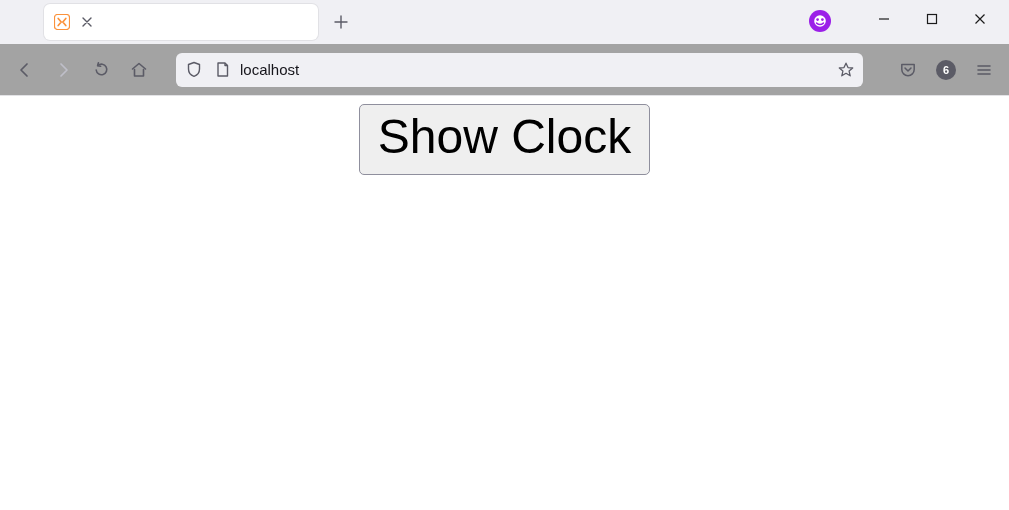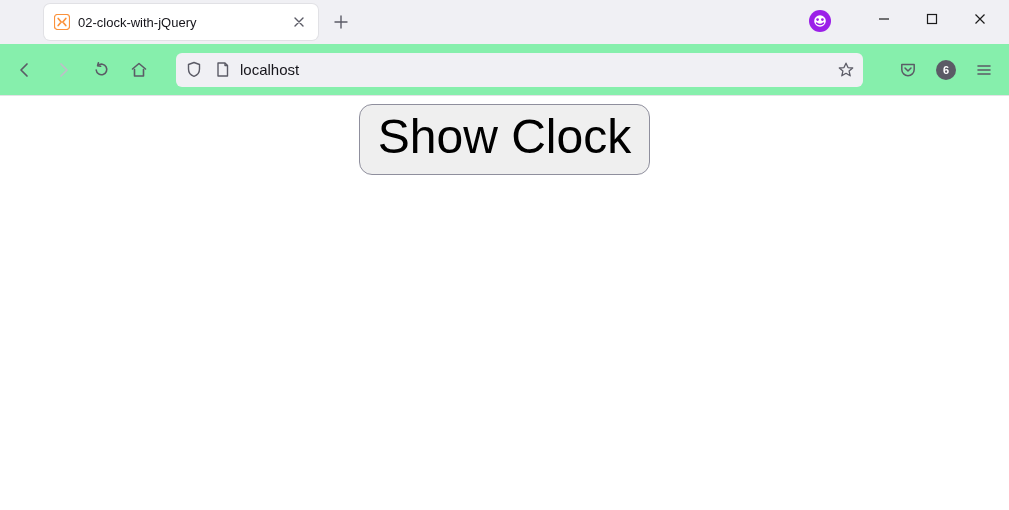--- a/index.html
+++ b/index.html
@@ -96,21 +96,21 @@
       justify-content: center;
       color: #1b1b1b;
       align-self: flex-start;
       margin-top: 2px;
     }
     .win-btn svg { display:block; }
 
     
     .toolbar {
       height: 52px;
-      background: #86efac;
+      background: #a3a3a3;
       border-bottom: 1px solid #e3e3e6;
       display: flex;
       align-items: center;
       padding: 0 8px;
       gap: 4px;
     }
     .nav-btn {
       width: 34px;
       height: 34px;
       display: flex;
@@ -176,38 +176,37 @@
     .content {
       padding-top: 8px;
       text-align: center;
     }
     .show-clock-btn {
       font-family: Verdana, Geneva, Tahoma, sans-serif;
       font-size: 48px;
       padding: 6px 18px 10px;
       background: #efefef;
       border: 1px solid #8f8f9d;
-      border-radius: 13px;
+      border-radius: 5px;
       color: #000;
       line-height: 1.1;
       cursor: default;
     }
   </style>
 </head>
 <body>
 
 <div class="titlebar">
   <div class="tab">
     <span class="tab-favicon">
       <svg width="16" height="16" viewBox="0 0 16 16">
         <rect x="0.5" y="0.5" width="15" height="15" rx="3" fill="#fff" stroke="#fb923c" stroke-width="1.2"></rect>
         <path d="M4.2 4.5 L7.2 8 L4.2 11.5 M11.8 4.5 L8.8 8 L11.8 11.5" stroke="#fb923c" stroke-width="1.7" fill="none" stroke-linecap="round" stroke-linejoin="round"></path>
       </svg>
     </span>
-    <span class="tab-title">02-clock-with-jQuery</span>
     <span class="tab-close">
       <svg width="12" height="12" viewBox="0 0 12 12">
           <path d="M2 2 L10 10 M10 2 L2 10" stroke="#5b5b66" stroke-width="1.4" stroke-linecap="round"></path>
         </svg>
     </span>
   </div>
   <div class="new-tab">
     <svg width="14" height="14" viewBox="0 0 14 14">
         <path d="M7 1 V13 M1 7 H13" stroke="#5b5b66" stroke-width="1.4" stroke-linecap="round"></path>
       </svg>

